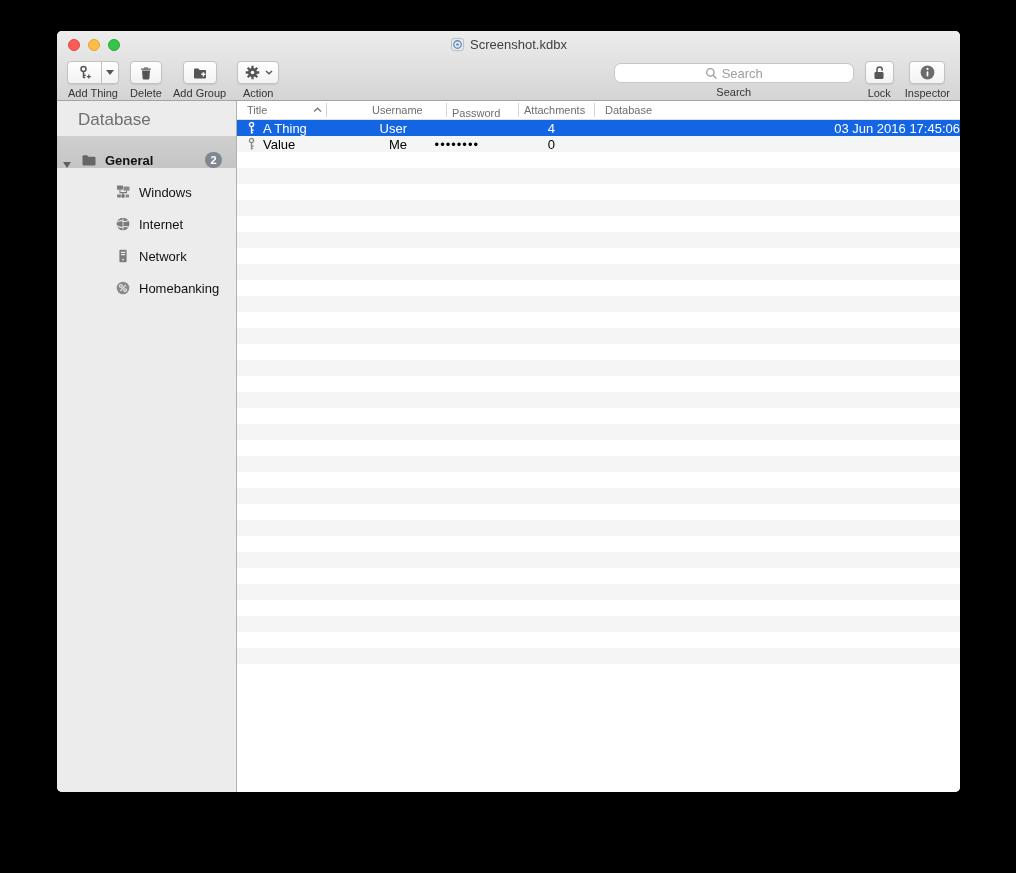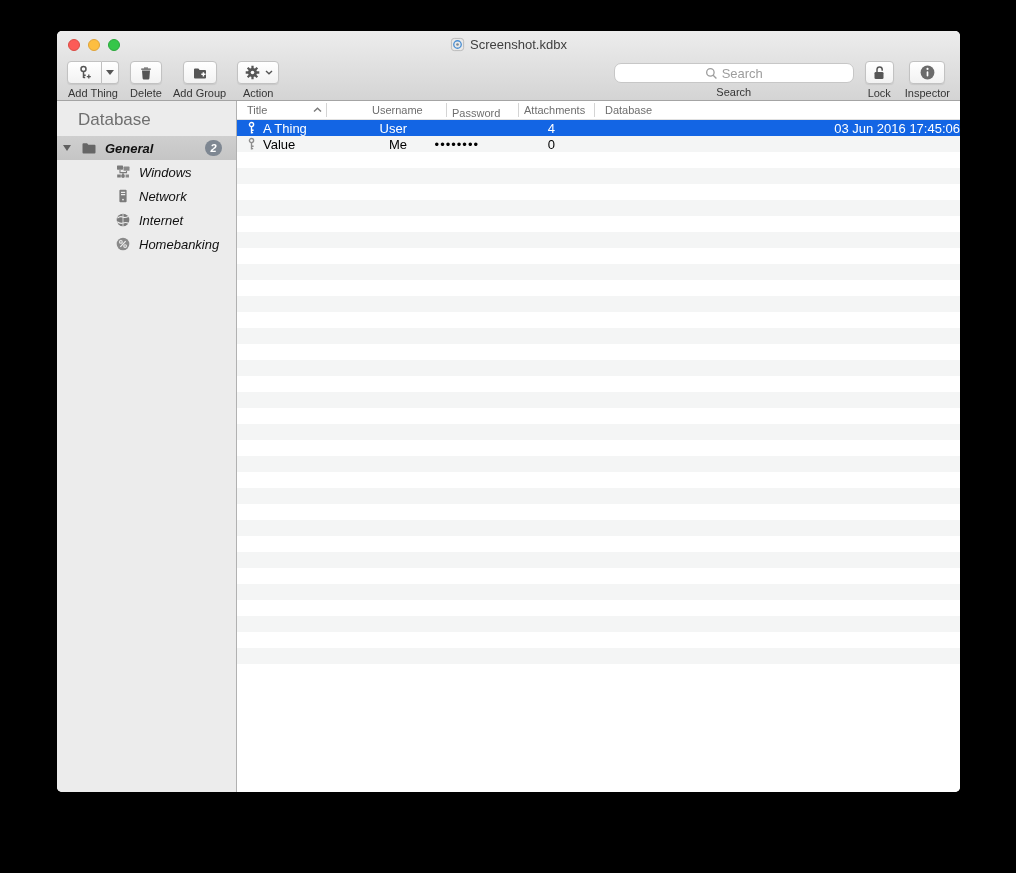--- a/index.html
+++ b/index.html
@@ -51,21 +51,21 @@
     background:#fff; border:1px solid #c7c7c7; border-radius:7px;
     display:flex; align-items:center; justify-content:center; gap:4px;
     color:#9d9d9d; font-size:13px;
   }
 
   
   .main { flex:1; display:flex; min-height:0; }
 
   .sidebar { width:180px; flex:0 0 180px; background:#ececec; border-right:1px solid #b1b1b1; }
   .sidebar-header { font-size:17px; color:#6f6f6f; padding:9px 0 6px 21px; }
-  .side-row { height:24px; display:flex; align-items:center; padding-left:6px; font-size:13px; color:#111;font-style:italic; }
+  .side-row { height:32px; display:flex; align-items:flex-end; padding-left:6px; font-size:13px; color:#111; }
   .side-row.selected { background:linear-gradient(#cfcfcf,#c5c5c5); font-weight:bold; }
   .side-row .disclosure { width:10px; margin-right:8px; display:flex; }
   .disc-tri { width:0; height:0; border-left:4.5px solid transparent; border-right:4.5px solid transparent; border-top:6px solid #5f5f5f; }
   .side-row.child { padding-left:58px; }
   .side-icon { width:16px; height:16px; margin-right:8px; display:inline-flex; flex:0 0 16px; }
   .side-label { flex:1; white-space:nowrap; overflow:hidden; }
   .badge {
     min-width:17px; height:16px; border-radius:9px; margin-right:14px;
     background:#7e8792; color:#fff; font-size:11px; font-weight:bold;
     display:flex; align-items:center; justify-content:center; padding:0 4px;
@@ -252,36 +252,36 @@
                 <path d="M8 9.6 l1.1 1.9 h2.2 l-1.1 1.9 1.1 1.9" fill="none" stroke="#7b7b7b" stroke-width="0"></path>
                 <circle cx="8" cy="12" r="1.9" fill="#7b7b7b"></circle>
                 <rect x="10.6" y="10.5" width="3.4" height="3" fill="#8a8a8a"></rect>
               </svg>
             </span>
             <span class="side-label">Windows</span>
           </div>
           <div class="side-row child">
             <span class="side-icon">
               <svg viewBox="0 0 16 16" width="16" height="16">
+                <circle cx="8" cy="8" r="6.3" fill="#7b7b7b"></circle>
+                <path d="M2.4 6.2 q2.6 -2.4 5.2 -1.2 t5.6 -0.4 M2.2 9.8 q3 2.4 5.8 1.2 t5.6 0.2" stroke="#ececec" stroke-width="1.1" fill="none"></path>
+                <path d="M8 1.7 V14.3" stroke="#ececec" stroke-width="0.8"></path>
+              </svg>
+            </span>
+            <span class="side-label">Internet</span>
+          </div>
+          <div class="side-row child">
+            <span class="side-icon">
+              <svg viewBox="0 0 16 16" width="16" height="16">
                 <rect x="4.4" y="1.8" width="7.2" height="12.4" rx="1" fill="#7b7b7b"></rect>
                 <path d="M6 4.4 h4.2 M6 6.6 h4.2" stroke="#ececec" stroke-width="1.1"></path>
                 <circle cx="8" cy="11.6" r="0.9" fill="#ececec"></circle>
               </svg>
             </span>
             <span class="side-label">Network</span>
-          </div>
-          <div class="side-row child">
-            <span class="side-icon">
-              <svg viewBox="0 0 16 16" width="16" height="16">
-                <circle cx="8" cy="8" r="6.3" fill="#7b7b7b"></circle>
-                <path d="M2.4 6.2 q2.6 -2.4 5.2 -1.2 t5.6 -0.4 M2.2 9.8 q3 2.4 5.8 1.2 t5.6 0.2" stroke="#ececec" stroke-width="1.1" fill="none"></path>
-                <path d="M8 1.7 V14.3" stroke="#ececec" stroke-width="0.8"></path>
-              </svg>
-            </span>
-            <span class="side-label">Internet</span>
           </div>
           <div class="side-row child">
             <span class="side-icon">
               <svg viewBox="0 0 16 16" width="16" height="16">
                 <circle cx="8" cy="8" r="6.3" fill="#8a8a8a"></circle>
                 <path d="M5.3 10.9 L10.7 5.1" stroke="#ececec" stroke-width="1.3"></path>
                 <circle cx="5.9" cy="5.9" r="1.35" fill="none" stroke="#ececec" stroke-width="1.1"></circle>
                 <circle cx="10.1" cy="10.1" r="1.35" fill="none" stroke="#ececec" stroke-width="1.1"></circle>
               </svg>
             </span>

